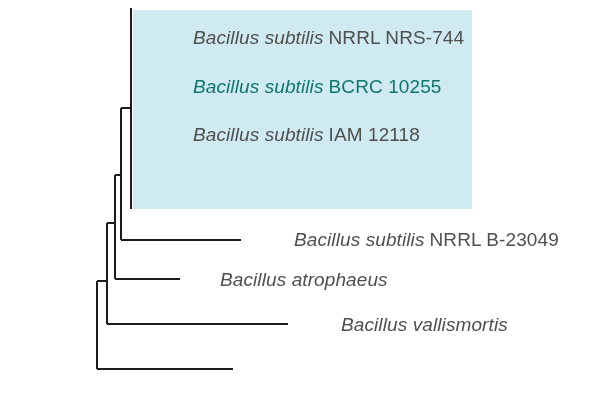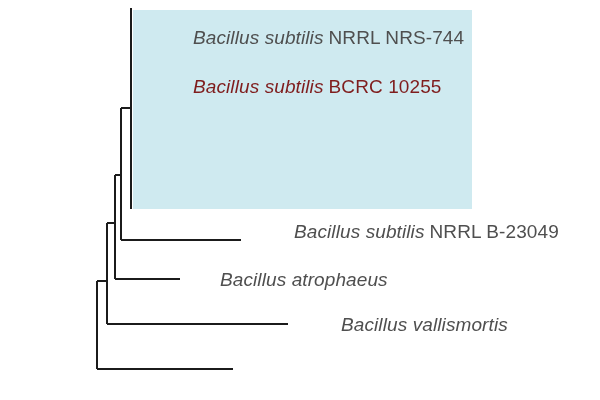--- a/index.html
+++ b/index.html
@@ -37,21 +37,21 @@
     margin-left: 48px;
   }
   .taxon .strain {
     font-style: normal;
     margin-left: 5px;
   }
   .t0 { left: 145px; top: 38px; }
   .t1 { left: 145px; top: 87px; }
   .t2 { left: 145px; top: 135px; }
   .t3 { left: 145px; top: 182px; }
-  .t4 { left: 246px; top: 232px; }
+  .t4 { left: 246px; top: 240px; }
   .t5 { left: 172px; top: 280px; }
   .t6 { left: 293px; top: 325px; }
   .t7 { left: 237px; top: 370px; }
 </style>
 </head>
 <body>
 
 <div id="stage" style="background: rgb(255, 255, 255);">
 
   <div id="highlight-box" style="background: rgb(207, 234, 240);"></div>
@@ -68,22 +68,25 @@
       <div class="seg" style="background: rgb(27, 27, 27); left: 106px; top: 223px; width: 2px; height: 101px;"></div>
       <div class="seg" style="background: rgb(27, 27, 27); left: 107px; top: 323px; width: 181px; height: 2px;"></div>
       <div class="seg" style="background: rgb(27, 27, 27); left: 97px; top: 280px; width: 11px; height: 2px;"></div>
       <div class="seg" style="background: rgb(27, 27, 27); left: 96px; top: 281px; width: 2px; height: 88px;"></div>
       <div class="seg" style="background: rgb(27, 27, 27); left: 97px; top: 368px; width: 136px; height: 2px;"></div>
     </div>
 
   <div class="taxon t0" style="color: rgb(79, 79, 79);">
     <span class="sci">Bacillus subtilis</span><span class="strain">NRRL NRS-744</span>
   </div>
-  <div class="taxon t1" style="color: #7f1d1d;">
+  <div class="taxon t1" style="color: #0f766e;">
     <span class="sci">Bacillus subtilis</span><span class="strain">BCRC 10255</span>
+  </div>
+  <div class="taxon t2" style="color: rgb(79, 79, 79);">
+    <span class="sci">Bacillus subtilis</span><span class="strain">IAM 12118</span>
   </div>
   <div class="taxon t4" style="color: rgb(79, 79, 79);">
     <span class="sci">Bacillus subtilis</span><span class="strain">NRRL B-23049</span>
   </div>
   <div class="taxon t5" style="color: rgb(79, 79, 79);">
     <span class="sci">Bacillus atrophaeus</span><span class="strain"></span>
   </div>
   <div class="taxon t6" style="color: rgb(79, 79, 79); text-align: center;">
     <span class="sci">Bacillus vallismortis</span><span class="strain"></span>
   </div>

